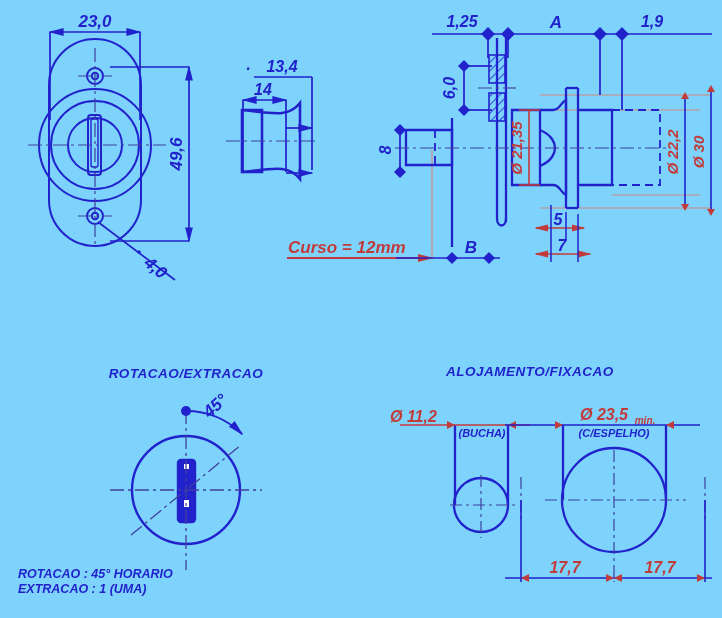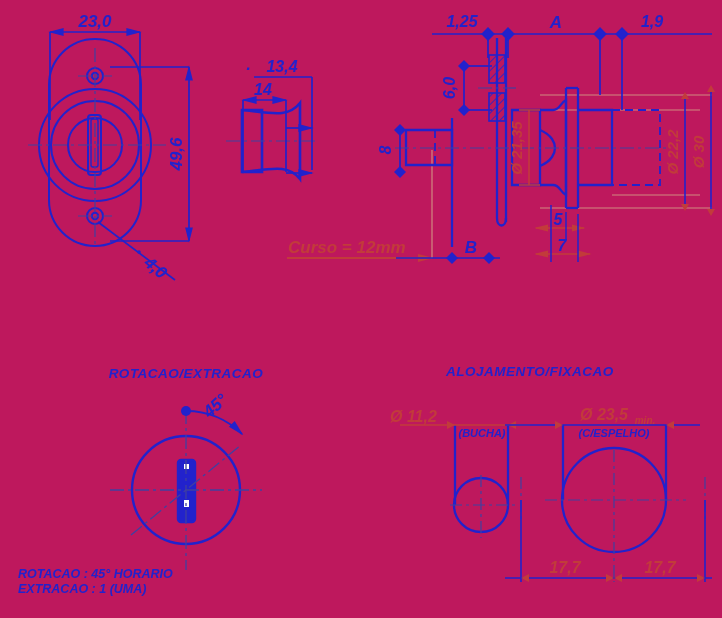--- a/index.html
+++ b/index.html
@@ -8,21 +8,21 @@
     padding: 0;
     background: #ffffff;
   }
   body {
     font-family: "Liberation Sans", sans-serif;
   }
   #sheet {
     position: relative;
     width: 722px;
     height: 618px;
-    background: #be185d;
+    background: #7dd3fc;
     overflow: hidden;
     text-decoration: underline;
   }
   #sheet svg {
     position: absolute;
     left: 0;
     top: 0;
   }
   .dimtext {
     font-family: "Liberation Sans", sans-serif;

